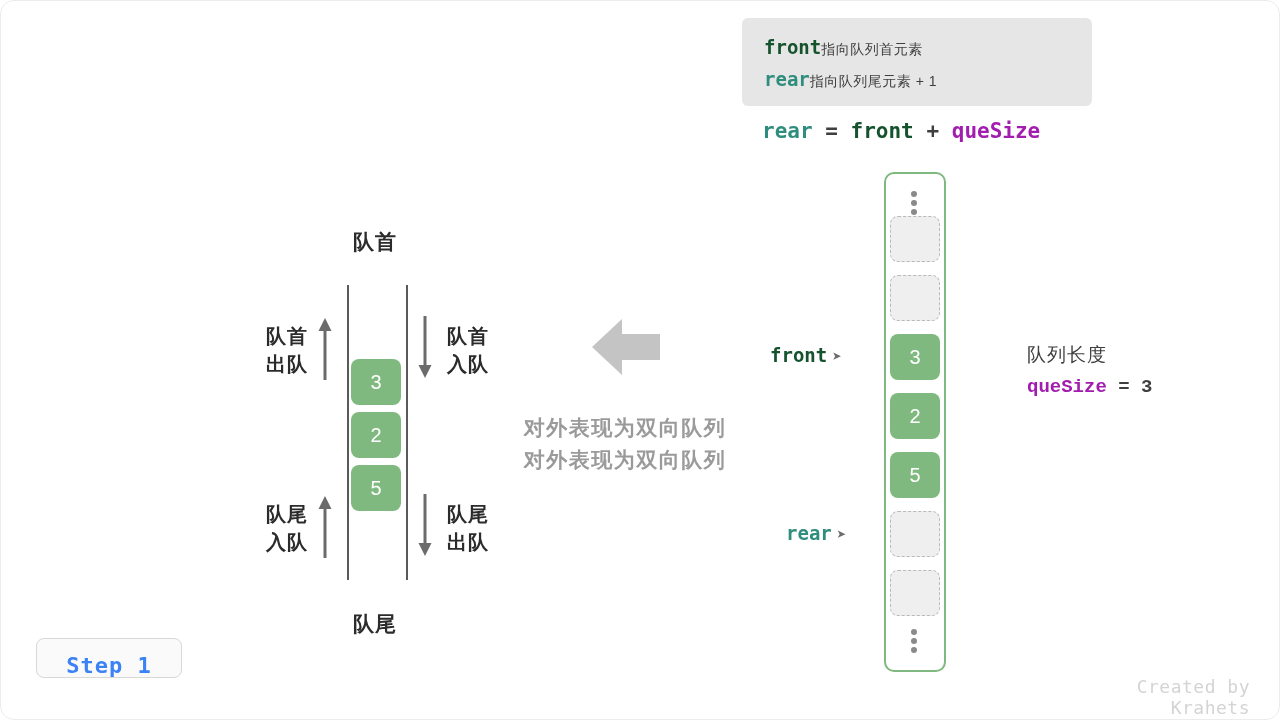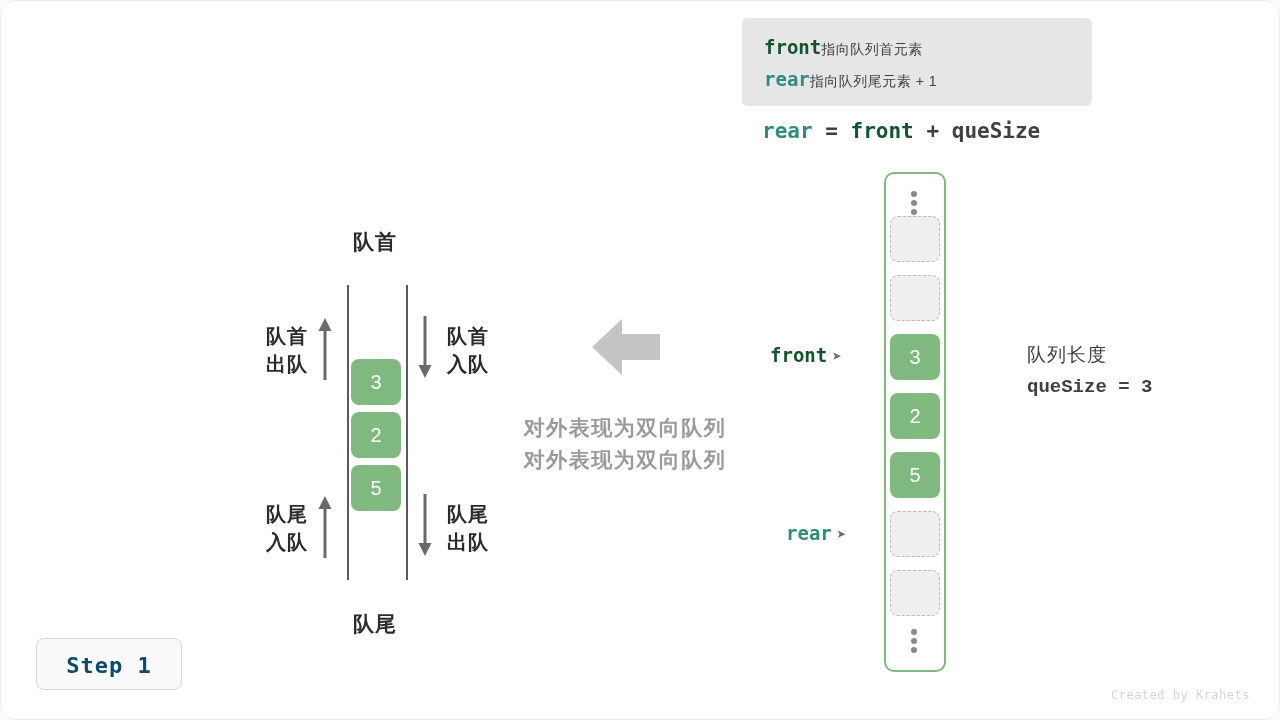--- a/index.html
+++ b/index.html
@@ -55,21 +55,21 @@
   }
   .legend-desc {
     font-family: "Liberation Sans", "DejaVu Sans", sans-serif;
     font-size: 14px;
     font-weight: normal;
     color: #3f3f3f;
     letter-spacing: 0.5px;
   }
   .c-front { color: #14532d; }
   .c-rear  { color: #2f8d7e; margin-top: 40px; }
-  .c-size  { color: #404040; }
+  .c-size  { color: #a21caf; }
   .c-plain { color: #3f3f3f; }
 
   
   #formula {
     left: 762px;
     top: 119px;
     font-family: "DejaVu Sans Mono", "Liberation Mono", monospace;
     font-size: 21px;
     font-weight: bold;
     white-space: nowrap;
@@ -201,40 +201,39 @@
     font-size: 19px; color: #3f3f3f; line-height: 30px; letter-spacing: 1px;
   }
   #quesize-value {
     font-family: Liberation Mono, monospace;
     font-size: 19px; font-weight: bold; line-height: 34px; white-space: nowrap;
   }
 
   
   #step-badge {
     left: 36px; top: 638px;
-    width: 146px; height: 52px;
+    width: 146px; height: 40px;
     border: 1px solid #d8d8d8;
     border-radius: 8px;
     background: #fafafa;
     box-sizing: border-box;
     font-family: "DejaVu Sans Mono", "Liberation Mono", monospace;
-    font-size: 22px; font-weight: bold; color: #0c4a6e;
+    font-size: 22px; font-weight: bold; color: #3b82f6;
     text-align: center; line-height: 54px;
     letter-spacing: 1px;
   }
 
   
   #footer {
     left: 1070px; top: 676px; width: 180px;
     text-align: right;
     font-family: "DejaVu Sans Mono", "Liberation Mono", monospace;
-    font-size: 12px;
+    font-size: 18px;
     color: #d4d4d4;
     letter-spacing: 0.5px;
-    margin-top: 12px;
   }
 </style>
 </head>
 <body>
 
 <div id="canvas">
 
   <div id="frame"></div>
 
   <div class="abs" id="legend-box">

